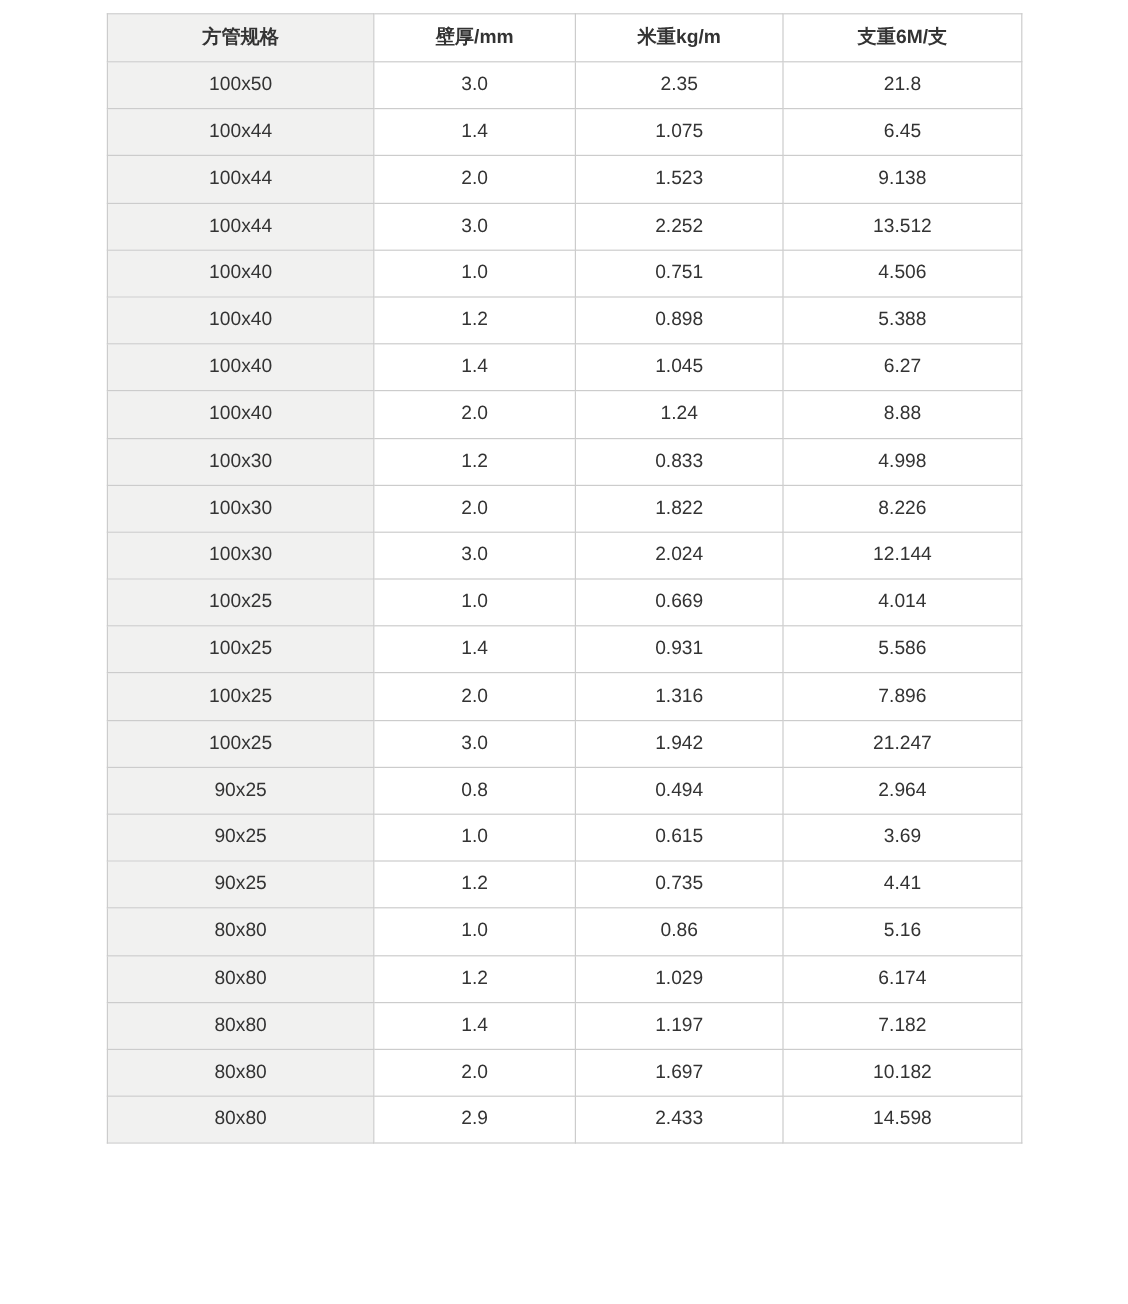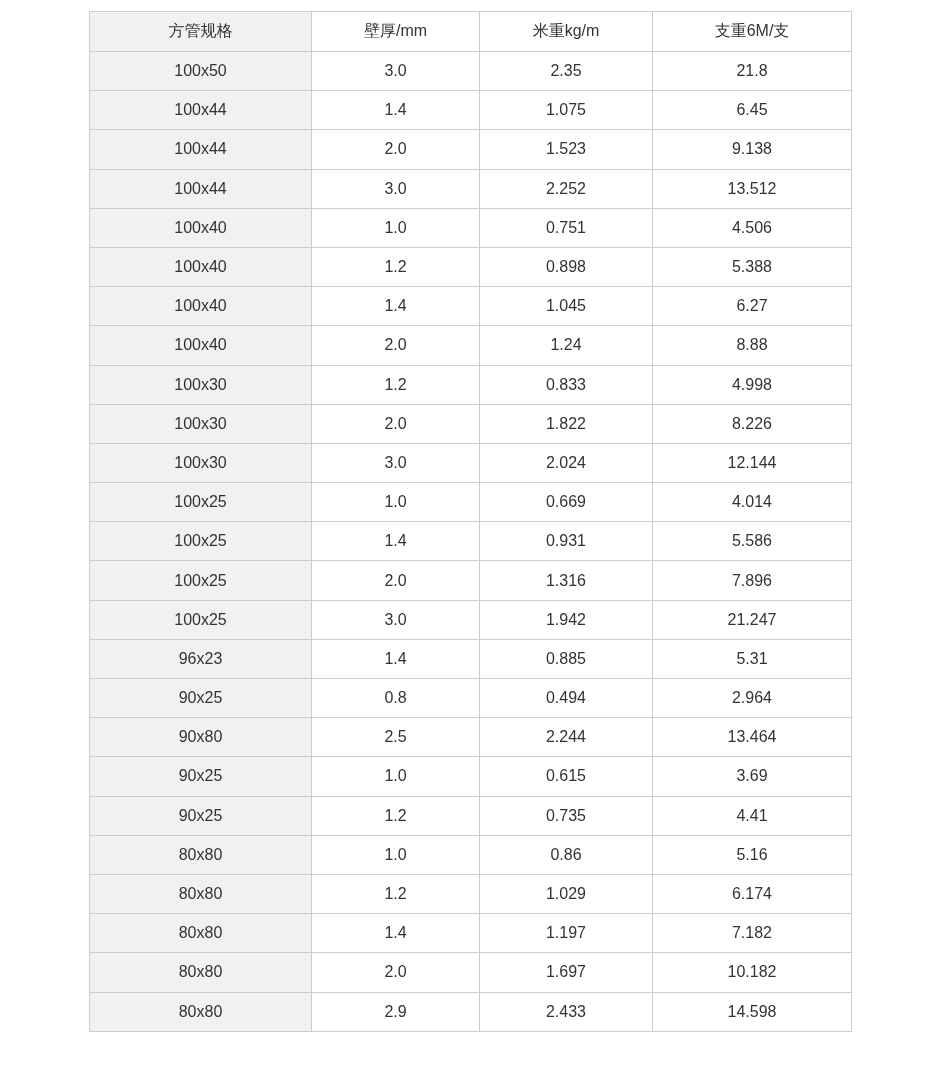--- a/index.html
+++ b/index.html
@@ -34,21 +34,21 @@
     border: 1px solid #cccccc;
     text-align: center;
     vertical-align: middle;
     padding: 0;
     font-weight: normal;
     color: #333333;
     background: #ffffff;
     overflow: hidden;
     white-space: nowrap;
   }
-  table.spec-table th { height: 39px; }
+  table.spec-table th { height: 39px; font-weight: bold; }
   table.spec-table td { height: 38.2px; }
   table.spec-table th:first-child,
   table.spec-table td:first-child {
     background: #f1f1f0;
   }
 </style>
 </head>
 <body>
 
 <div class="page">
@@ -153,36 +153,24 @@
             <td>1.316</td>
             <td>7.896</td>
           </tr>
           <tr>
             <td>100x25</td>
             <td>3.0</td>
             <td>1.942</td>
             <td>21.247</td>
           </tr>
           <tr>
-            <td>96x23</td>
-            <td>1.4</td>
-            <td>0.885</td>
-            <td>5.31</td>
-          </tr>
-          <tr>
             <td>90x25</td>
             <td>0.8</td>
             <td>0.494</td>
             <td>2.964</td>
-          </tr>
-          <tr>
-            <td>90x80</td>
-            <td>2.5</td>
-            <td>2.244</td>
-            <td>13.464</td>
           </tr>
           <tr>
             <td>90x25</td>
             <td>1.0</td>
             <td>0.615</td>
             <td>3.69</td>
           </tr>
           <tr>
             <td>90x25</td>
             <td>1.2</td>

